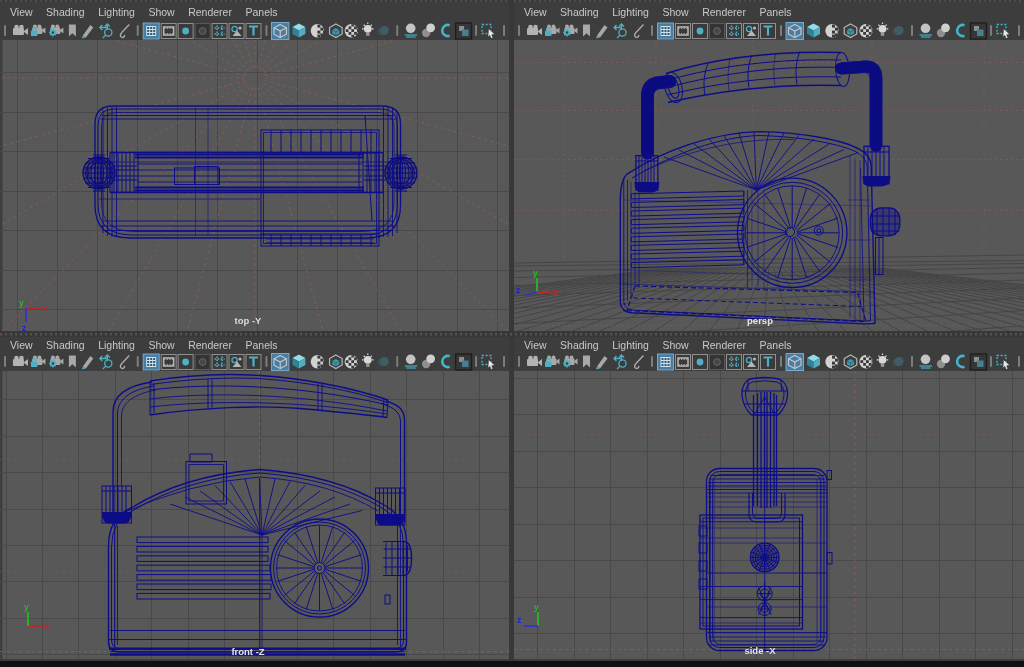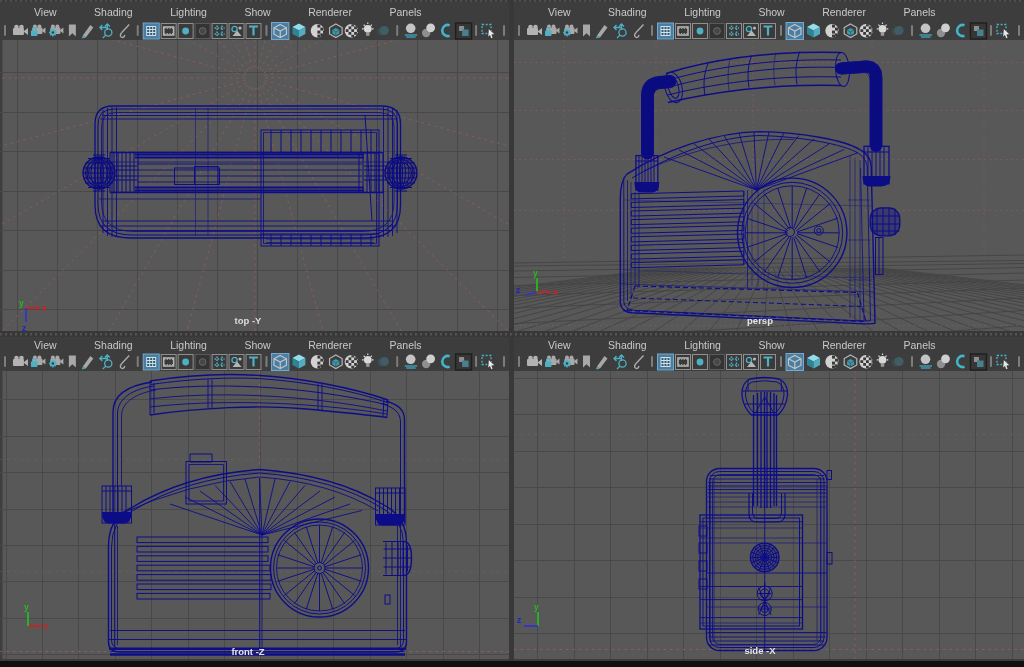--- a/index.html
+++ b/index.html
@@ -3,21 +3,21 @@
 <meta charset="utf-8">
 <style>
   html,body{margin:0;padding:0;background:#111;}
   #app{position:relative;width:1024px;height:667px;overflow:hidden;background:#3a3a3a;
        font-family:"Liberation Sans",sans-serif;}
   .pane{position:absolute;background:#3d3d3d;}
   .dots{height:2px;background:repeating-linear-gradient(90deg,#4d4d4d 0 2px,#3a3a3a 2px 5px);}
   .menu{height:20px;display:flex;align-items:center;padding-left:10px;
         font-size:10.5px;color:#c9c9c9;white-space:nowrap;}
   .menu.b{height:16px;}
-  .menu span{margin-right:13.5px;margin-left:24px;}
+  .menu span{margin-right:13.5px;}
   .tbar{height:18px;}
   .vp{display:block;}
   #vdiv{position:absolute;left:509px;top:0;width:5px;height:661px;background:#383838;}
   #hdiv{position:absolute;left:0;top:331px;width:1024px;height:6px;
         background:repeating-linear-gradient(90deg,#525252 0 2px,transparent 2px 5px) 0 2px/100% 2.5px no-repeat,#383838;}
   #bot{position:absolute;left:0;top:661px;width:1024px;height:6px;background:#101010;}
 </style>
 </head>
 <body>
 <div id="app">

